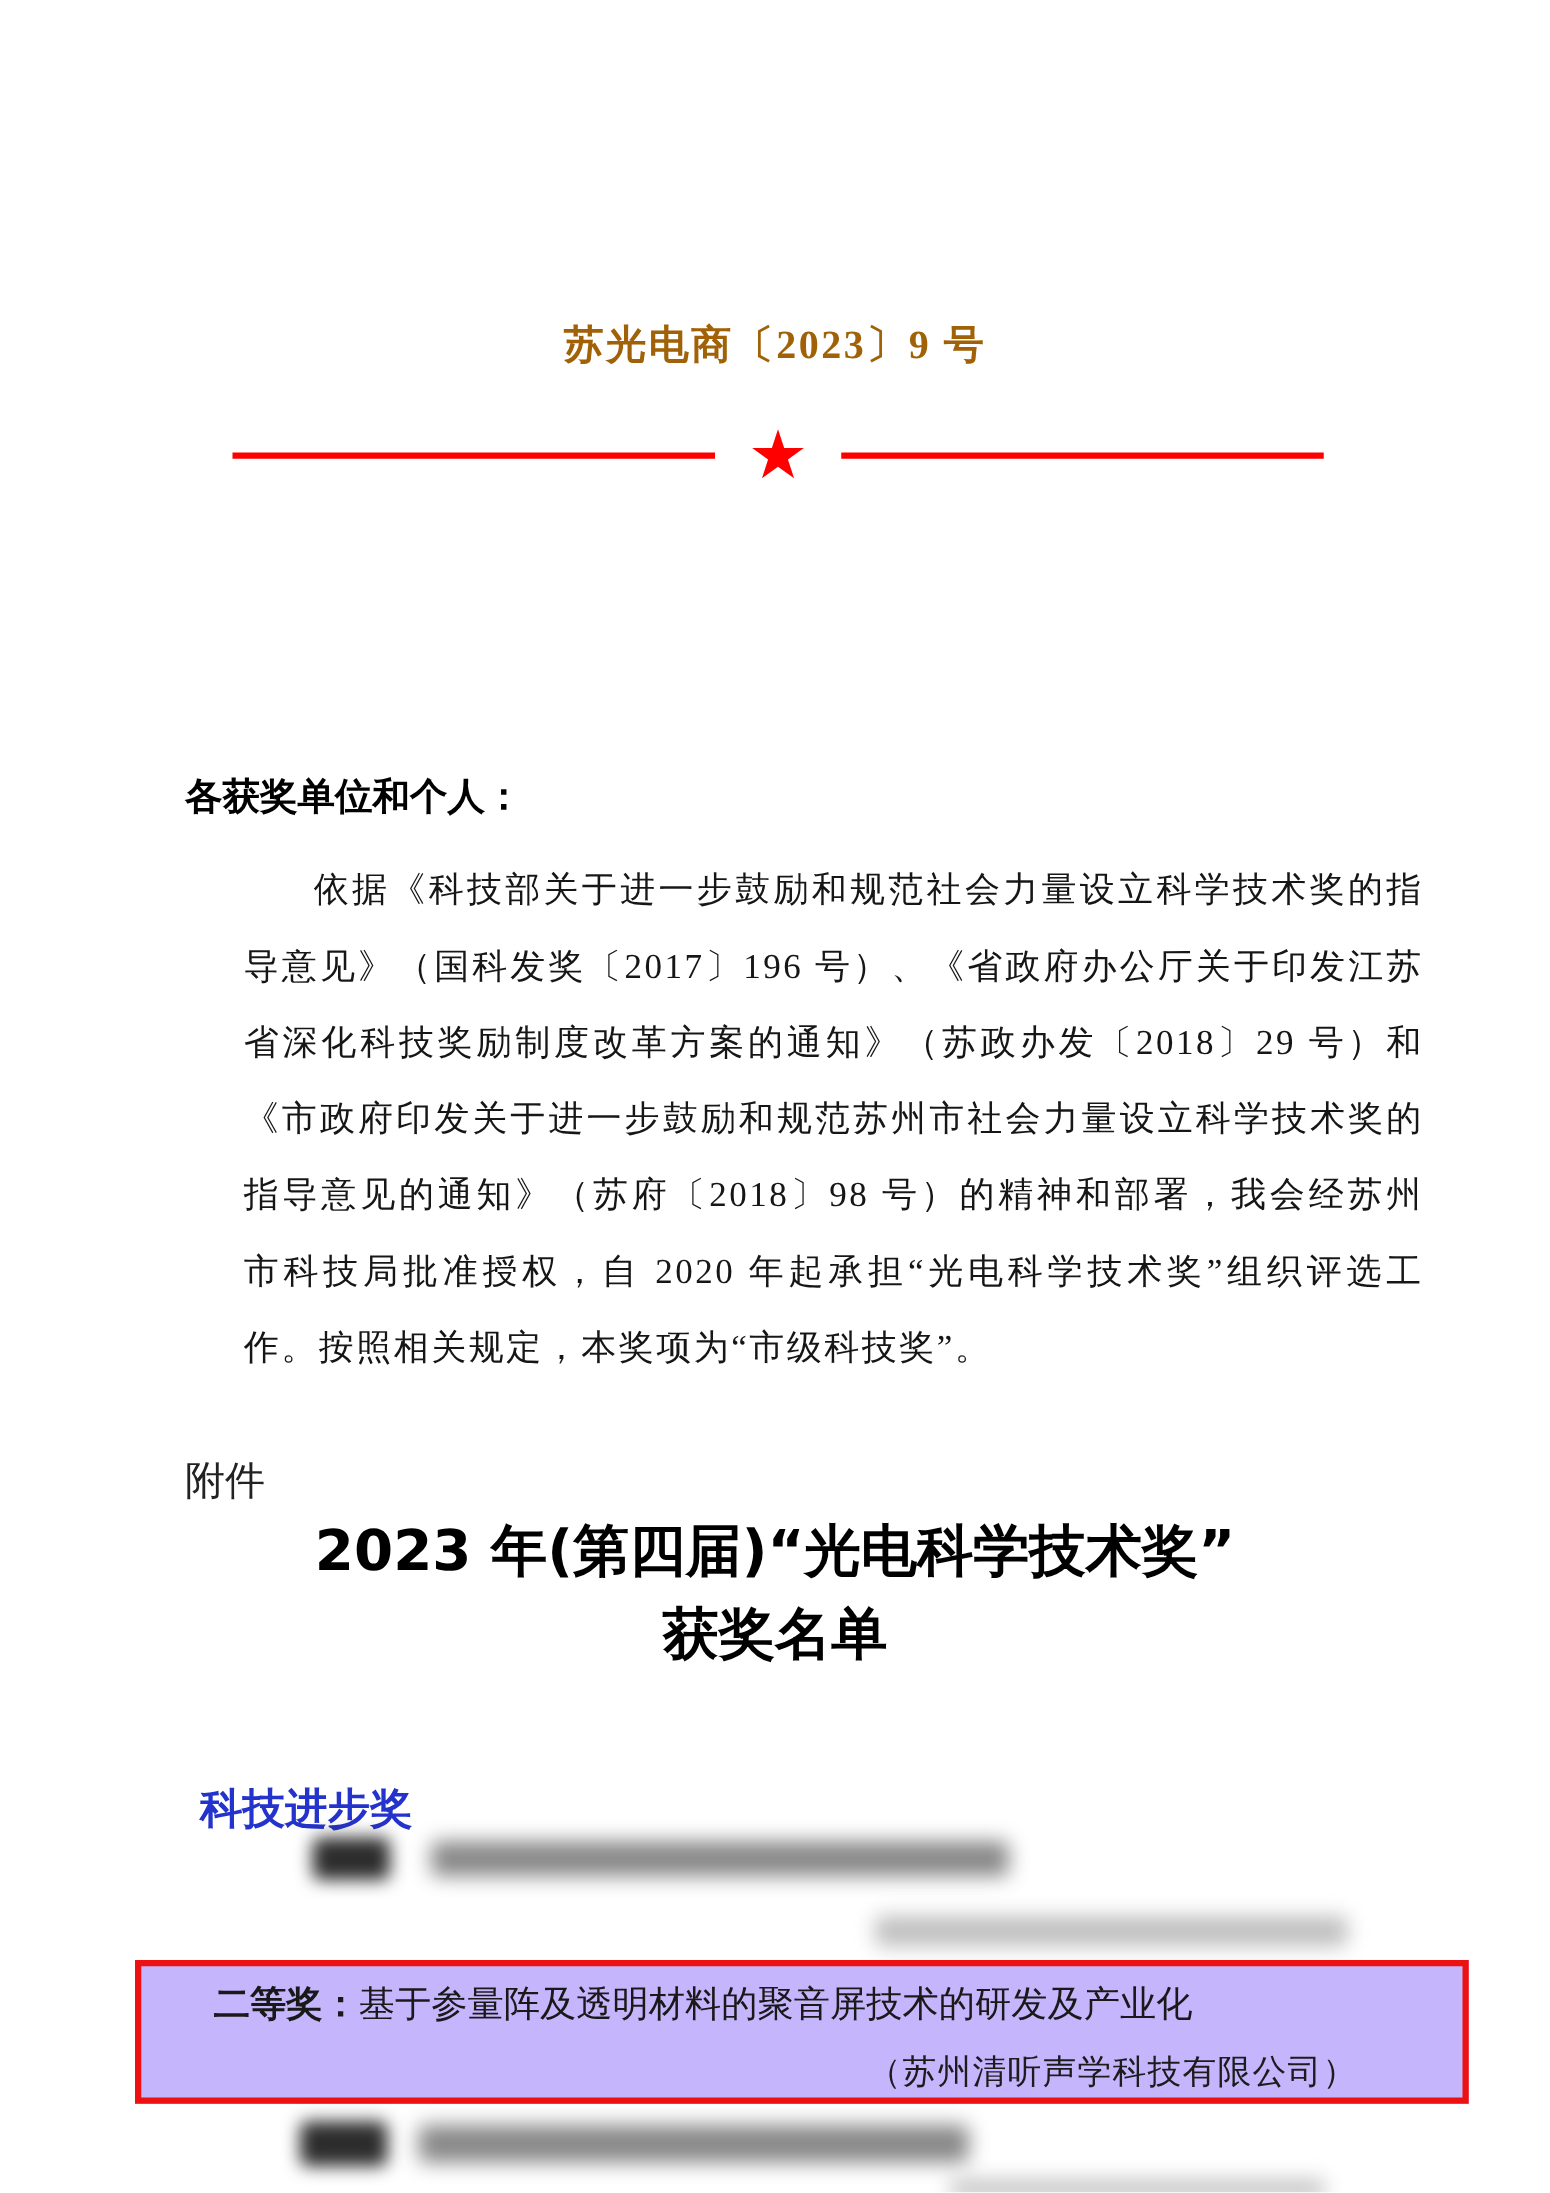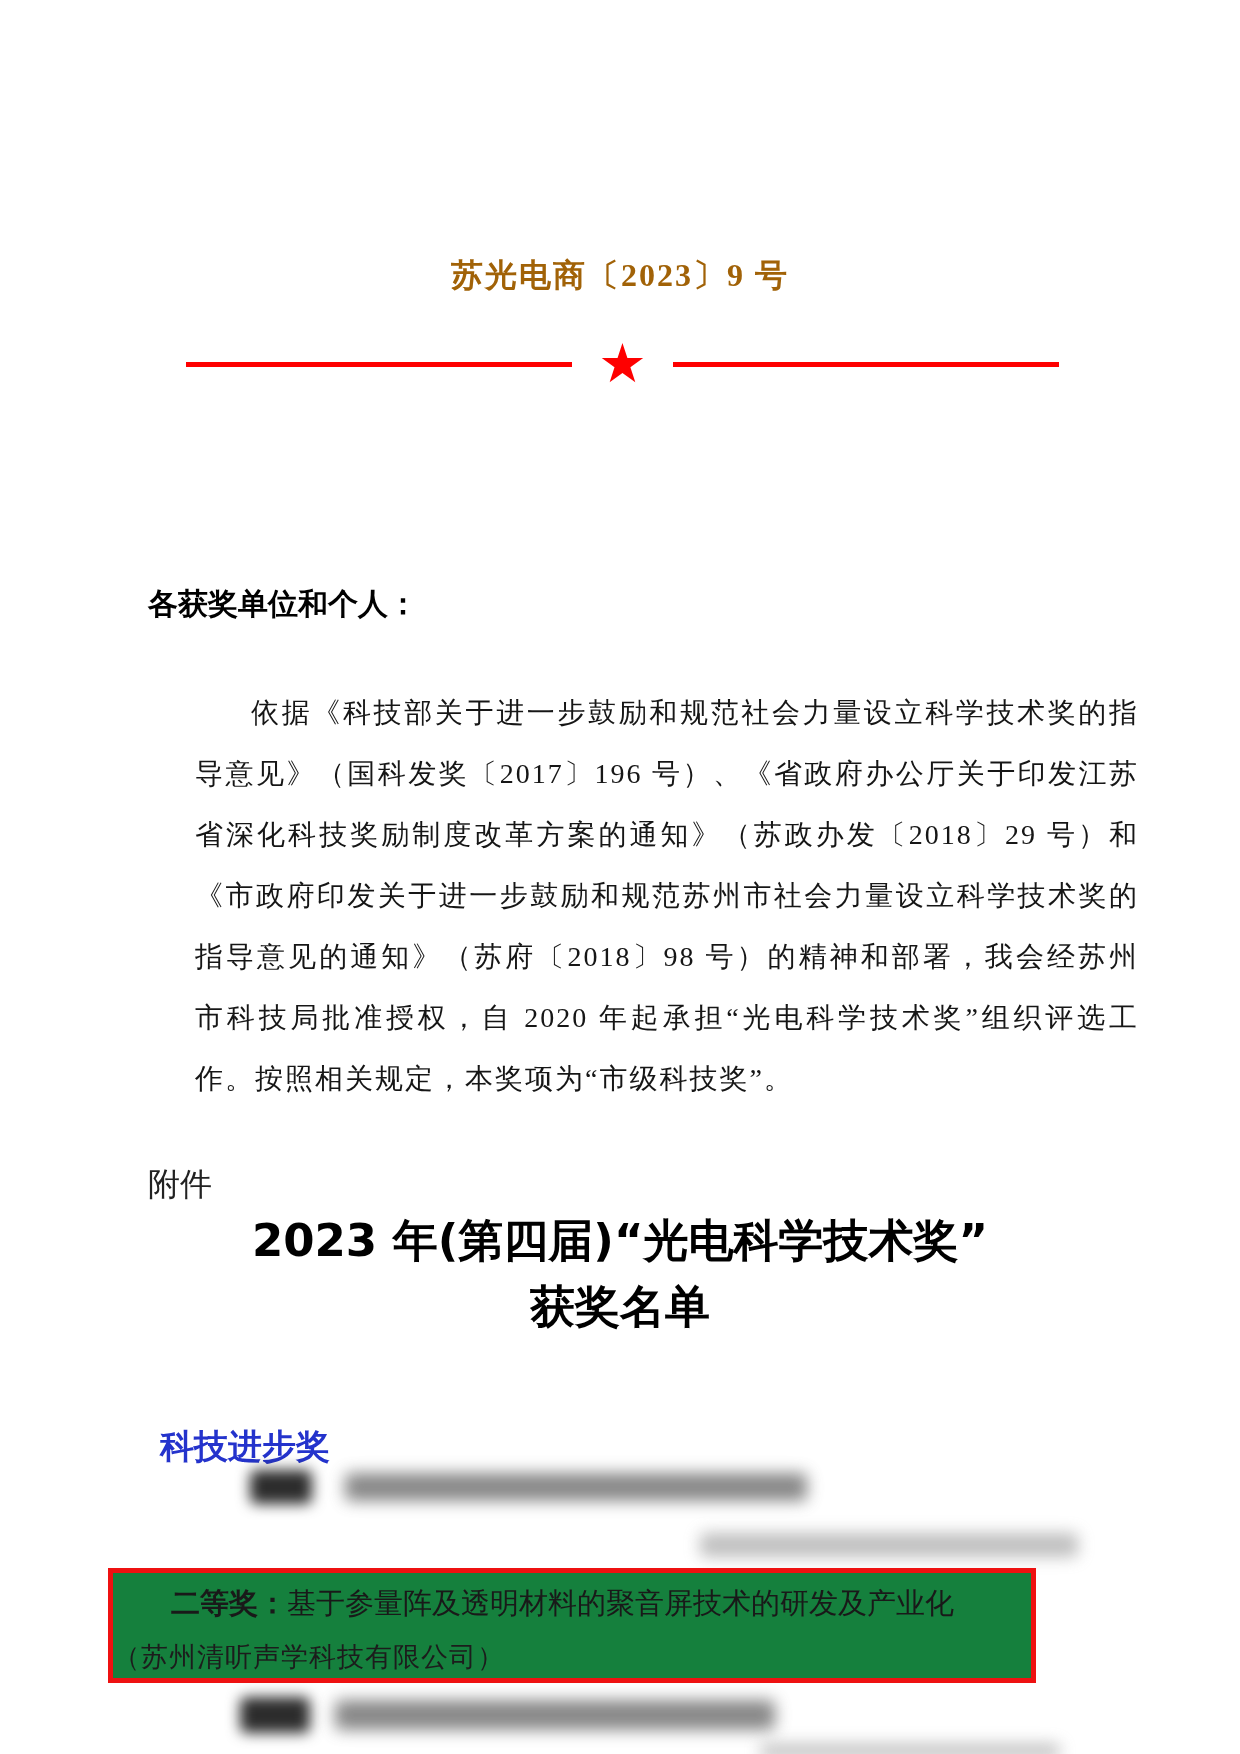--- a/index.html
+++ b/index.html
@@ -44,21 +44,21 @@
   }
   
   .decision-title{
     position:absolute;top:430px;left:0;width:100%;
     text-align:center;font-weight:bold;
     font-size:36px;line-height:64px;
     color:#000;
     font-family:"DejaVu Sans","Liberation Sans",sans-serif;
   }
   .salutation{
-    position:absolute;top:584px;left:148px;
+    position:absolute;top:617px;left:148px;
     font-size:30px;font-weight:bold;color:#000;
     font-family:"DejaVu Sans","Liberation Sans",sans-serif;
   }
   .body-par{
     position:absolute;top:682px;left:148px;width:944px;
     font-size:28px;line-height:61px;letter-spacing:2px;
     text-align:justify;text-align-last:left;
     text-indent:2em;
     color:#161616;
     margin-left:47px;
@@ -81,34 +81,34 @@
     font-family:"DejaVu Sans","Liberation Sans",sans-serif;
     margin-top:22px;
   }
   
   .blur-blob{position:absolute;background:#2c2c2c;border-radius:6px;filter:blur(7px);}
   .blur-bar{position:absolute;background:#5a5a5a;border-radius:5px;filter:blur(8px);opacity:.72;}
   .blur-bar.light{background:#8a8a8a;opacity:.55;}
   
   .highlight-box{
     position:absolute;top:1568px;left:108px;
-    width:928px;height:115px;
+    width:1067px;height:115px;
     box-sizing:border-box;
     border:5px solid #ee1111;
-    background:#15803d;
+    background:#c4b5fd;
   }
   .hl-line1{
     position:absolute;top:13px;left:58px;right:20px;
     font-size:29px;line-height:34px;color:#191919;
     white-space:nowrap;
   }
   .hl-line1 .grade{font-weight:bold;font-family:"DejaVu Sans","Liberation Sans",sans-serif;}
   .hl-line2{
     position:absolute;top:68px;left:0;right:84px;
-    text-align:left;
+    text-align:right;
     font-size:27px;line-height:32px;color:#1c1c1c;
     letter-spacing:1px;
   }
 </style>
 </head>
 <body>
 
 <div class="page">
 
 

